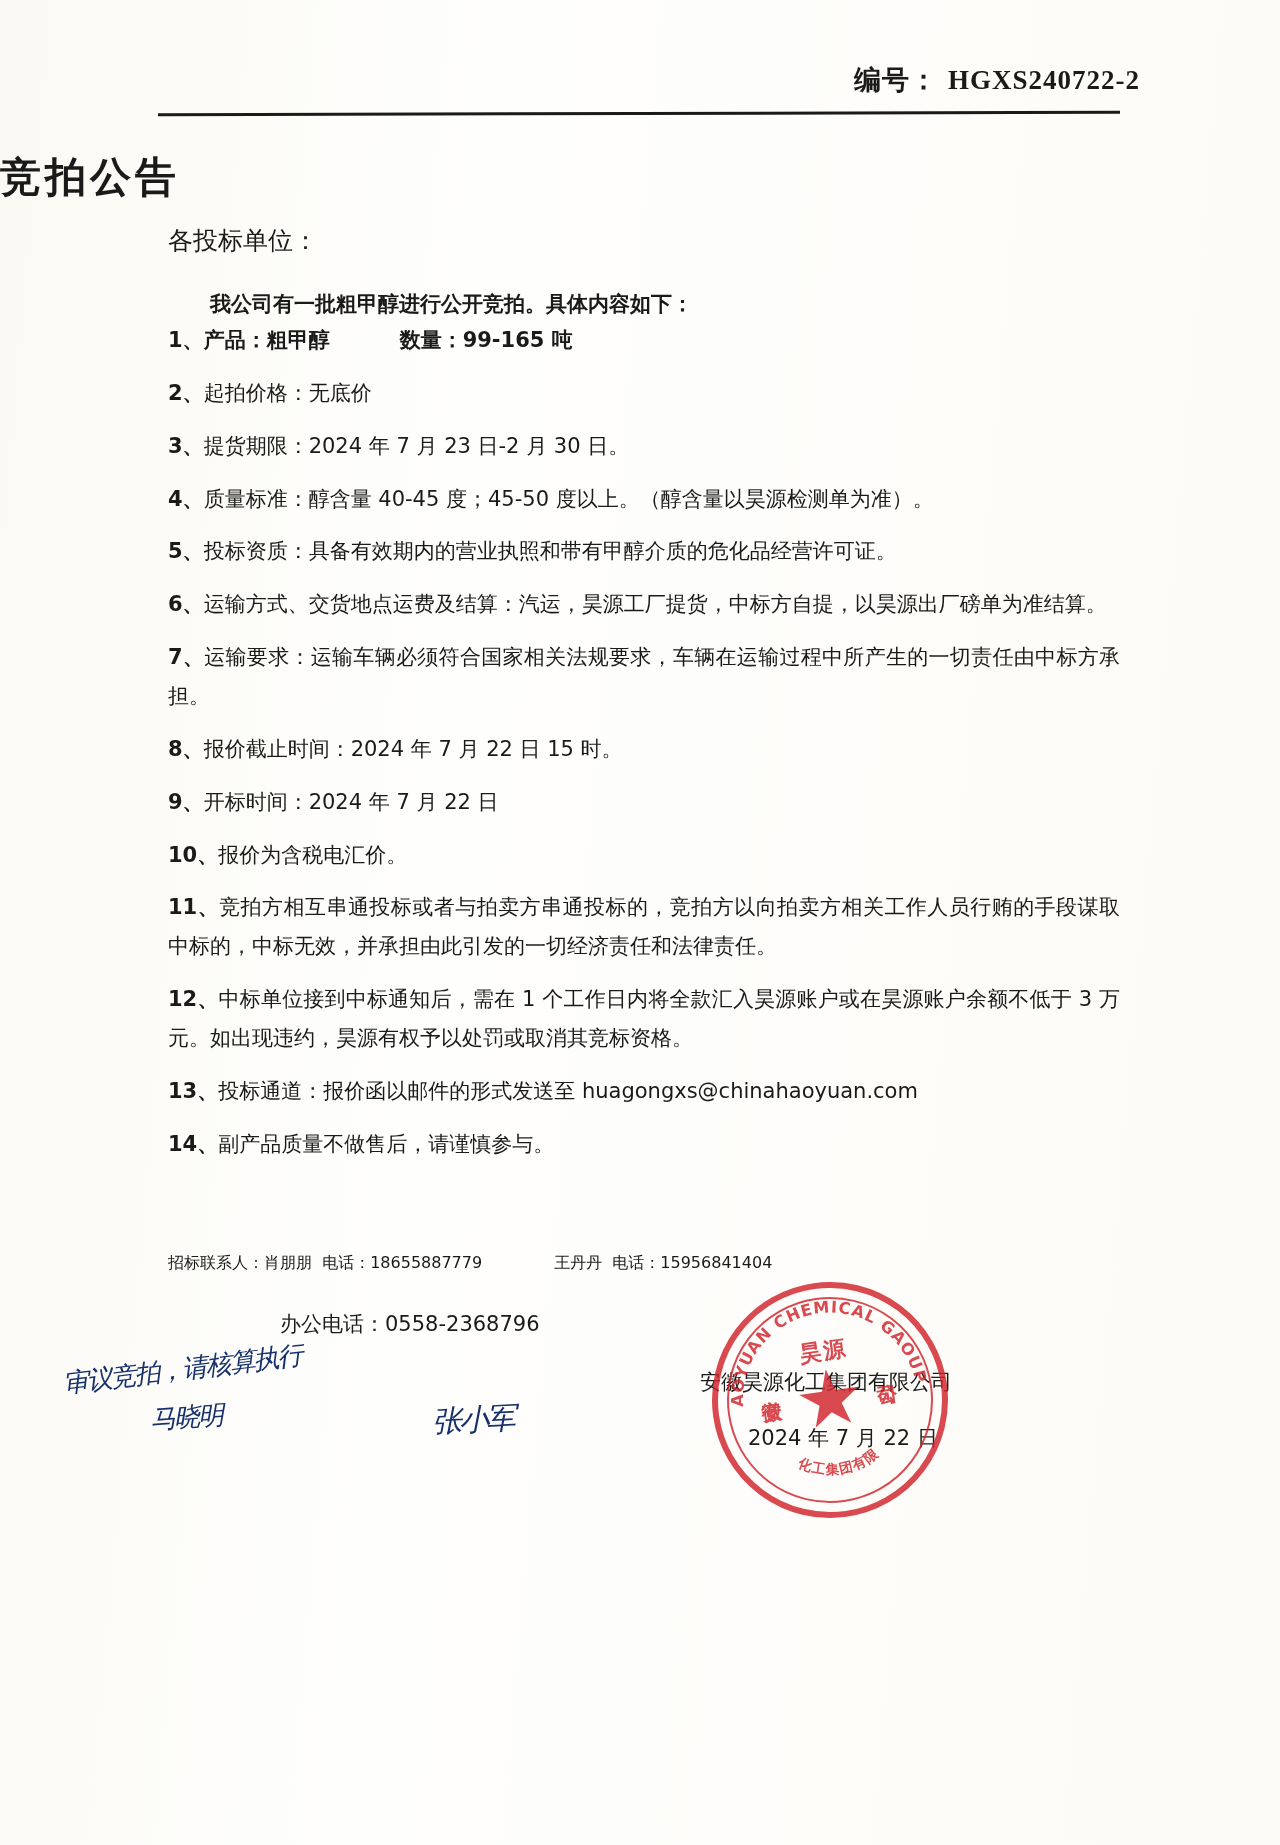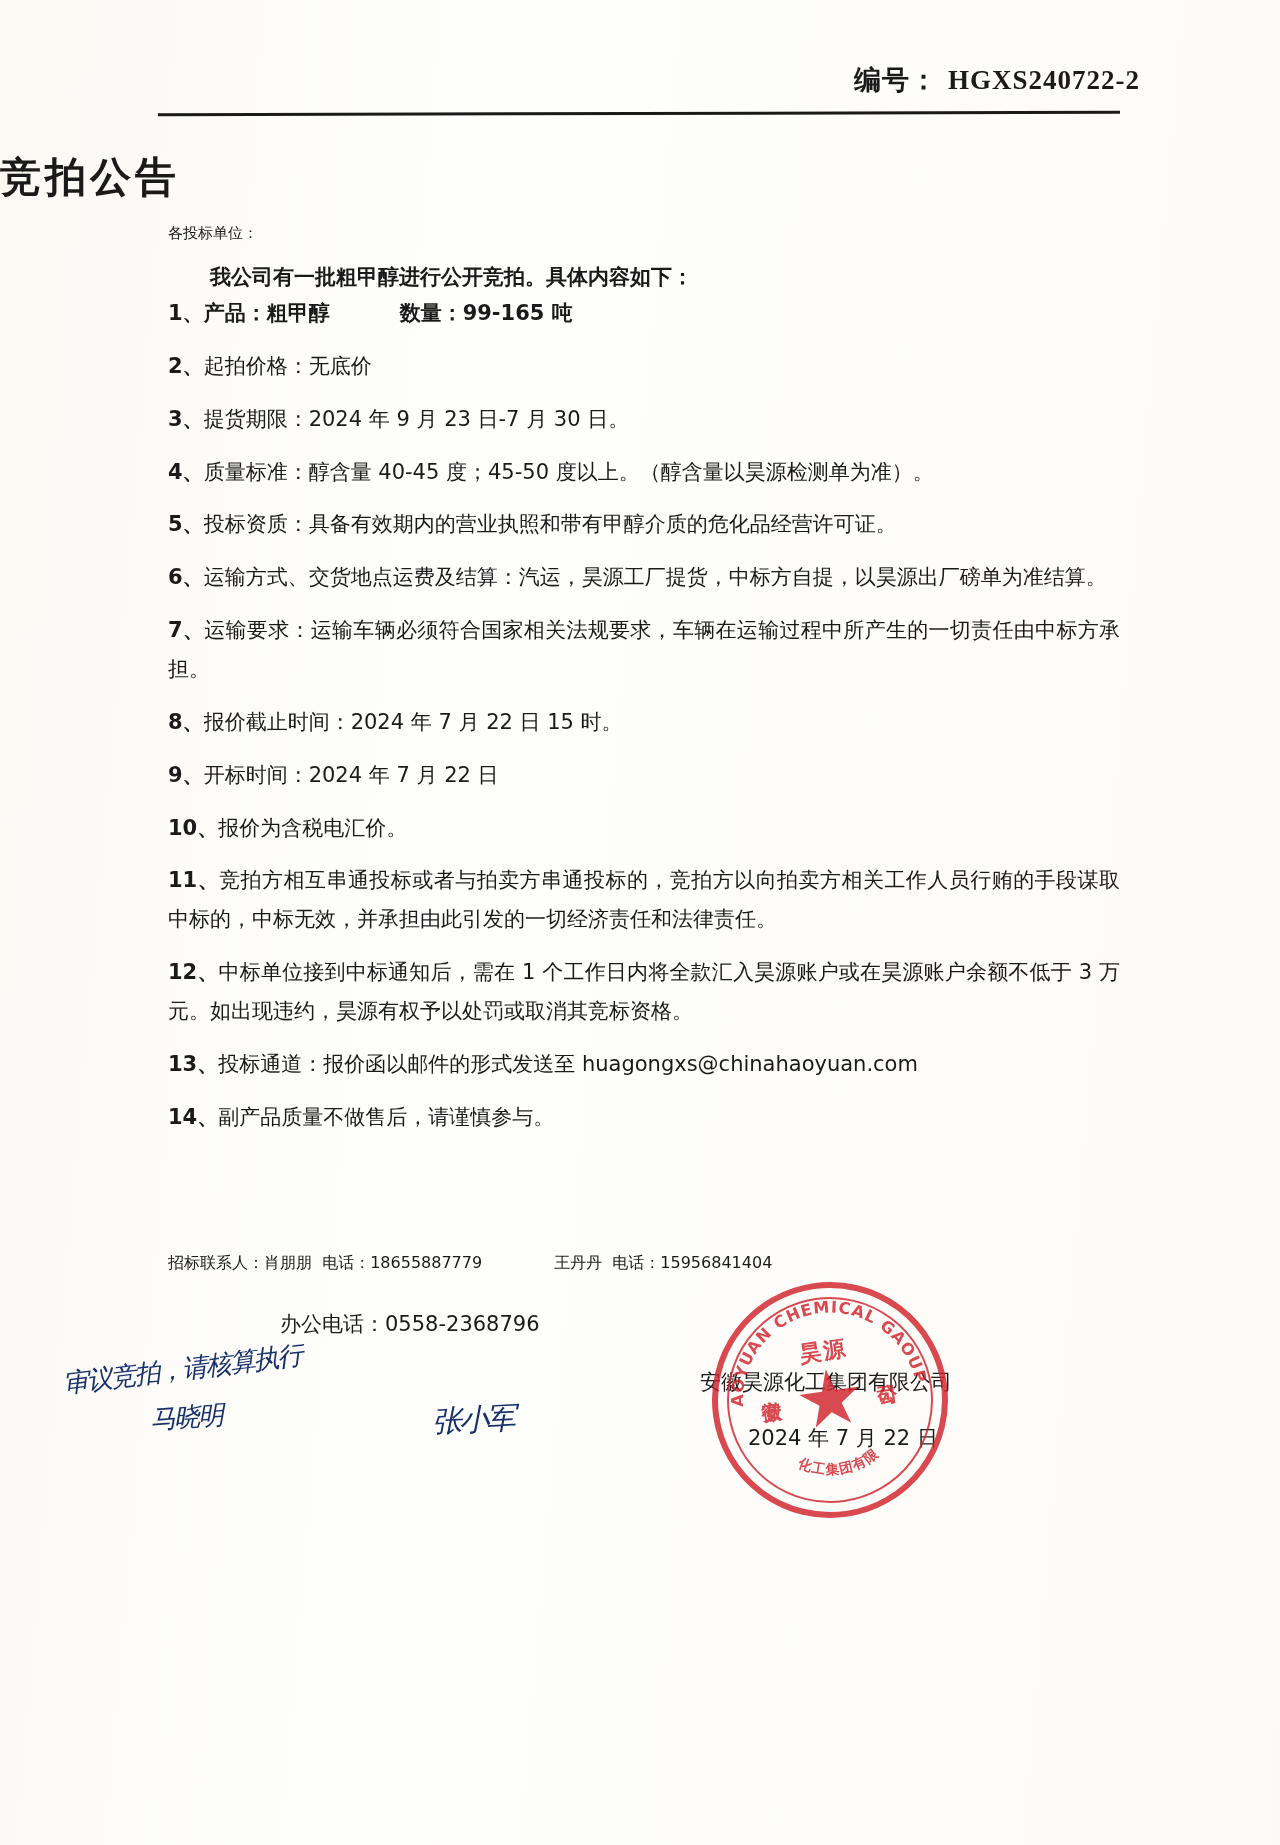--- a/index.html
+++ b/index.html
@@ -63,23 +63,23 @@
   }
 
   .body-block {
     position: absolute;
     top: 222px;
     left: 168px;
     width: 952px;
   }
 
   .salutation {
-    font-size: 15px;
+    font-size: 25px;
     line-height: 1.5;
-    margin-bottom: 16px;
+    margin-bottom: 28px;
   }
 
   .intro {
     font-size: 21px;
     line-height: 1.6;
     text-indent: 42px;
     font-weight: bold;
   }
 
   .clause {
@@ -244,21 +244,21 @@
     <div class="salutation">各投标单位：</div>
     <div class="intro">我公司有一批粗甲醇进行公开竞拍。具体内容如下：</div>
 
     <div class="clause">
       <span class="num">1、</span><span class="lead">产品：粗甲醇</span><span class="gap"></span><span class="lead">数量：99-165 吨</span>
     </div>
     <div class="clause">
       <span class="num">2、</span><span>起拍价格：无底价</span>
     </div>
     <div class="clause">
-      <span class="num">3、</span><span>提货期限：2024 年 9 月 23 日-7 月 30 日。</span>
+      <span class="num">3、</span><span>提货期限：2024 年 7 月 23 日-2 月 30 日。</span>
     </div>
     <div class="clause">
       <span class="num">4、</span><span>质量标准：醇含量 40-45 度；45-50 度以上。（醇含量以昊源检测单为准）。</span>
     </div>
     <div class="clause">
       <span class="num">5、</span><span>投标资质：具备有效期内的营业执照和带有甲醇介质的危化品经营许可证。</span>
     </div>
     <div class="clause">
       <span class="num">6、</span><span>运输方式、交货地点运费及结算：汽运，昊源工厂提货，中标方自提，以昊源出厂磅单为准结算。</span>
     </div>

